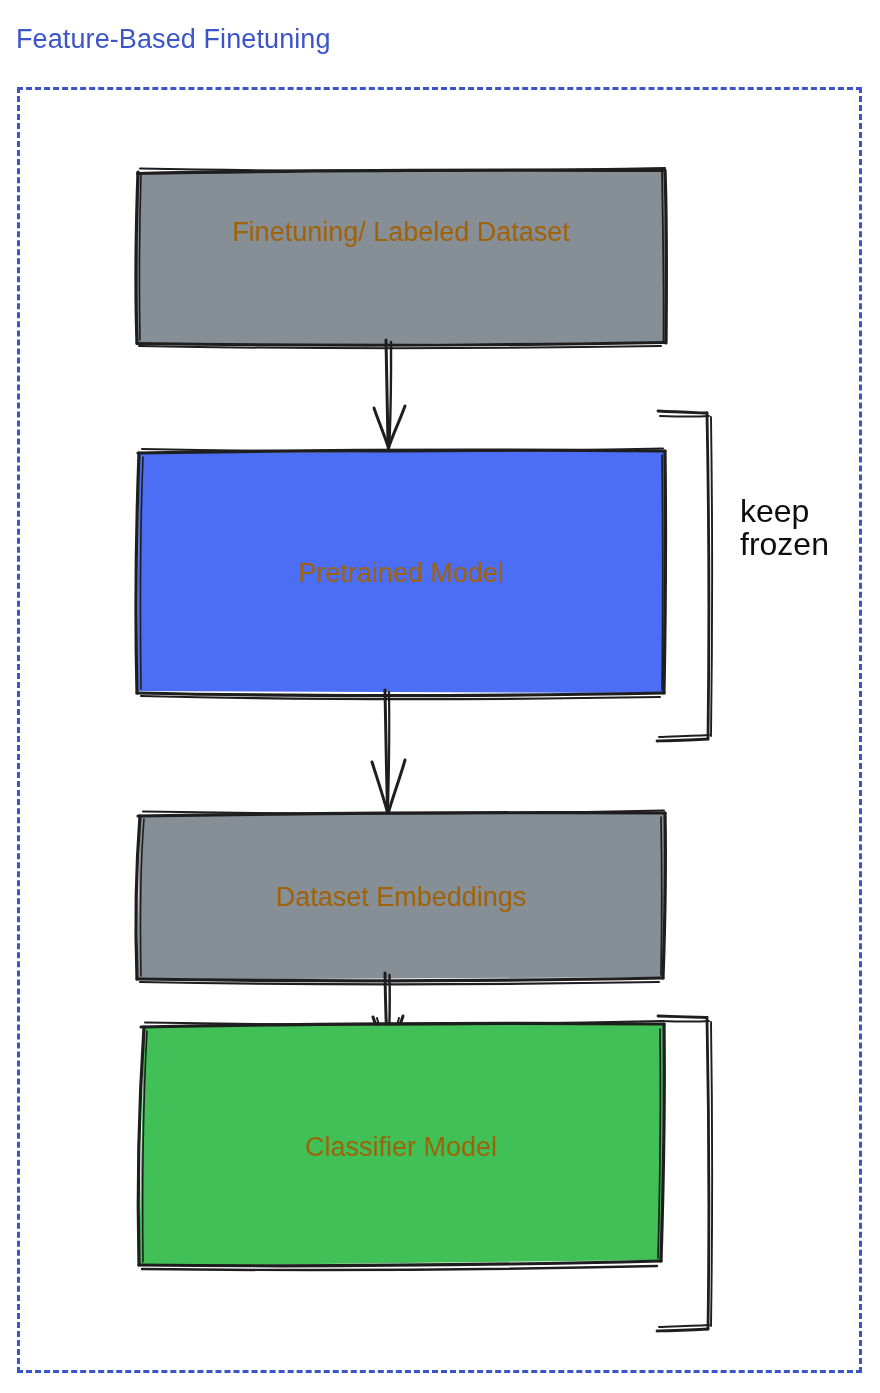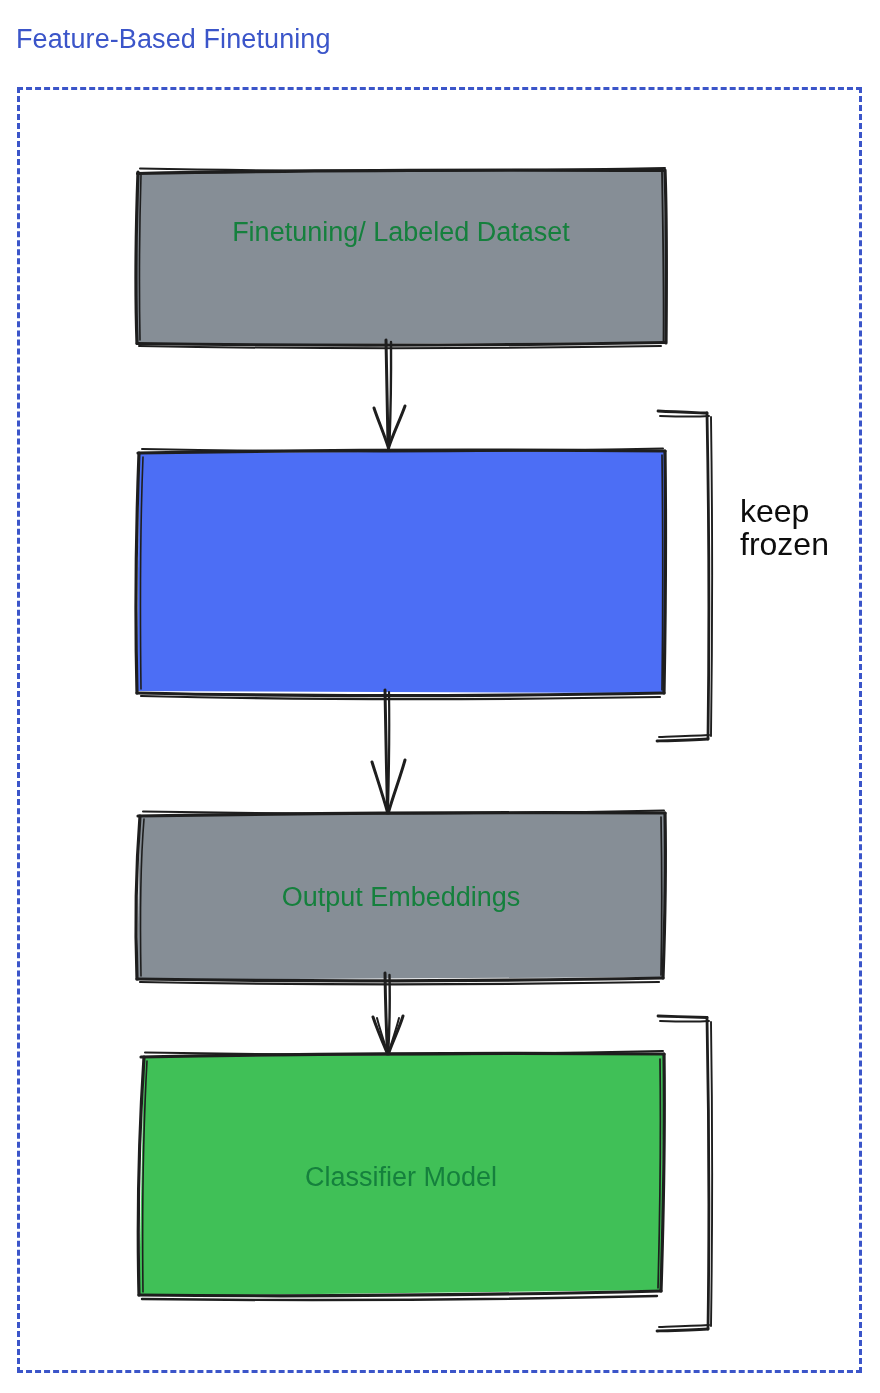--- a/index.html
+++ b/index.html
@@ -59,38 +59,38 @@
   .node svg {
     position: absolute;
     left: 0; top: 0;
     overflow: visible;
   }
   .node-label {
     position: absolute;
     left: 0;
     width: 100%;
     text-align: center;
-    color: #15803d;
+    color: #a16207;
     font-size: 27px;
     line-height: 33px;
     white-space: nowrap;
     pointer-events: none;
   }
 
   
   #node-dataset   { left: 133px; top: 166px;  width: 536px; height: 180px; }
   #node-dataset   .node-label { top: 50px; }
 
   #node-pretrained{ left: 133px; top: 447px;  width: 536px; height: 250px; }
   #node-pretrained .node-label { top: 110px; }
 
   #node-embeddings{ left: 133px; top: 810px;  width: 536px; height: 172px; }
   #node-embeddings .node-label { top: 71px; }
 
-  #node-classifier{ left: 133px; top: 1050px; width: 536px; height: 250px; }
+  #node-classifier{ left: 133px; top: 1020px; width: 536px; height: 250px; }
   #node-classifier .node-label { top: 111px; }
 
   
   .arrow {
     position: absolute;
   }
   .arrow svg { overflow: visible; display: block; }
 
   #arrow-1 { left: 360px; top: 340px;  width: 60px; height: 112px; }
   #arrow-2 { left: 360px; top: 690px;  width: 60px; height: 126px; }
@@ -151,20 +151,21 @@
       <path d="M6,6 L532,4 L531,246 L4,244 Z" fill="#4c6ef5"></path>
       <path d="M5,6 C 170,3 350,2.5 532,4" fill="none" stroke="#1e1e1e" stroke-width="3.2" stroke-linecap="round"></path>
       <path d="M9,2 C 180,5.5 360,5 530,1.5" fill="none" stroke="#1e1e1e" stroke-width="2" stroke-linecap="round"></path>
       <path d="M532,4 C 533,85 532.5,165 531,246" fill="none" stroke="#1e1e1e" stroke-width="3.2" stroke-linecap="round"></path>
       <path d="M529,8 C 530,88 530,166 529,243" fill="none" stroke="#1e1e1e" stroke-width="1.7" stroke-linecap="round"></path>
       <path d="M531,246 C 360,249 180,250 4,246" fill="none" stroke="#1e1e1e" stroke-width="3.2" stroke-linecap="round"></path>
       <path d="M527,250 C 350,253 170,253 8,249" fill="none" stroke="#1e1e1e" stroke-width="2.2" stroke-linecap="round"></path>
       <path d="M4,246 C 2,165 3,85 6,6" fill="none" stroke="#1e1e1e" stroke-width="3.2" stroke-linecap="round"></path>
       <path d="M8,242 C 7,162 7,84 10,10" fill="none" stroke="#1e1e1e" stroke-width="1.6" stroke-linecap="round"></path>
     </svg>
+    <div class="node-label">Pretrained Model</div>
   </div>
 
   <div class="bracket" id="bracket-frozen">
     <svg width="68" height="336" viewBox="0 0 68 336" aria-hidden="true">
       <path d="M6,3 C 22,4 40,4.5 55,5" fill="none" stroke="#1e1e1e" stroke-width="2.8" stroke-linecap="round"></path>
       <path d="M8,8 C 24,8.5 42,9 57,8" fill="none" stroke="#1e1e1e" stroke-width="1.9" stroke-linecap="round"></path>
       <path d="M55,5 C 57,110 57.5,220 56,331" fill="none" stroke="#1e1e1e" stroke-width="2.8" stroke-linecap="round"></path>
       <path d="M59,9 C 60.5,112 60.5,222 59,328" fill="none" stroke="#1e1e1e" stroke-width="1.9" stroke-linecap="round"></path>
       <path d="M56,331 C 40,332 22,332.5 5,333" fill="none" stroke="#1e1e1e" stroke-width="2.8" stroke-linecap="round"></path>
       <path d="M57,327 C 40,328 22,328.5 7,329" fill="none" stroke="#1e1e1e" stroke-width="1.9" stroke-linecap="round"></path>
@@ -187,21 +188,21 @@
       <path d="M7,6 L532,2 L530,167 L4,170 Z" fill="#868e96"></path>
       <path d="M5,6 C 170,3.5 350,2 532,3" fill="none" stroke="#1e1e1e" stroke-width="3.2" stroke-linecap="round"></path>
       <path d="M10,1.5 C 185,4.5 360,4 531,0.5" fill="none" stroke="#1e1e1e" stroke-width="2" stroke-linecap="round"></path>
       <path d="M532,3 C 533,58 532,113 530,168" fill="none" stroke="#1e1e1e" stroke-width="3.2" stroke-linecap="round"></path>
       <path d="M528,7 C 529,60 529,114 528,165" fill="none" stroke="#1e1e1e" stroke-width="1.7" stroke-linecap="round"></path>
       <path d="M530,168 C 360,171 180,172 4,169" fill="none" stroke="#1e1e1e" stroke-width="3.2" stroke-linecap="round"></path>
       <path d="M526,172 C 350,175 170,175 7,172" fill="none" stroke="#1e1e1e" stroke-width="2.2" stroke-linecap="round"></path>
       <path d="M4,169 C 2,113 3,58 7,6" fill="none" stroke="#1e1e1e" stroke-width="3.2" stroke-linecap="round"></path>
       <path d="M8,166 C 7,112 7,58 11,9" fill="none" stroke="#1e1e1e" stroke-width="1.6" stroke-linecap="round"></path>
     </svg>
-    <div class="node-label">Output Embeddings</div>
+    <div class="node-label">Dataset Embeddings</div>
   </div>
 
   <div class="arrow" id="arrow-3">
     <svg width="60" height="84" viewBox="0 0 60 84" aria-hidden="true">
       <path d="M25,0 C 25.4,26 26.2,54 27.5,80" fill="none" stroke="#1e1e1e" stroke-width="3" stroke-linecap="round"></path>
       <path d="M29.5,2 C 30,28 29.6,56 28.2,79" fill="none" stroke="#1e1e1e" stroke-width="2.4" stroke-linecap="round"></path>
       <path d="M13,44 C 17,56 23,70 28,82" fill="none" stroke="#1e1e1e" stroke-width="3" stroke-linecap="round"></path>
       <path d="M17,45 C 20,57 25,71 28,82" fill="none" stroke="#1e1e1e" stroke-width="2" stroke-linecap="round"></path>
       <path d="M43,43 C 39,56 32,70 28,82" fill="none" stroke="#1e1e1e" stroke-width="3" stroke-linecap="round"></path>
       <path d="M39,45 C 36,57 31,71 28,82" fill="none" stroke="#1e1e1e" stroke-width="2" stroke-linecap="round"></path>

